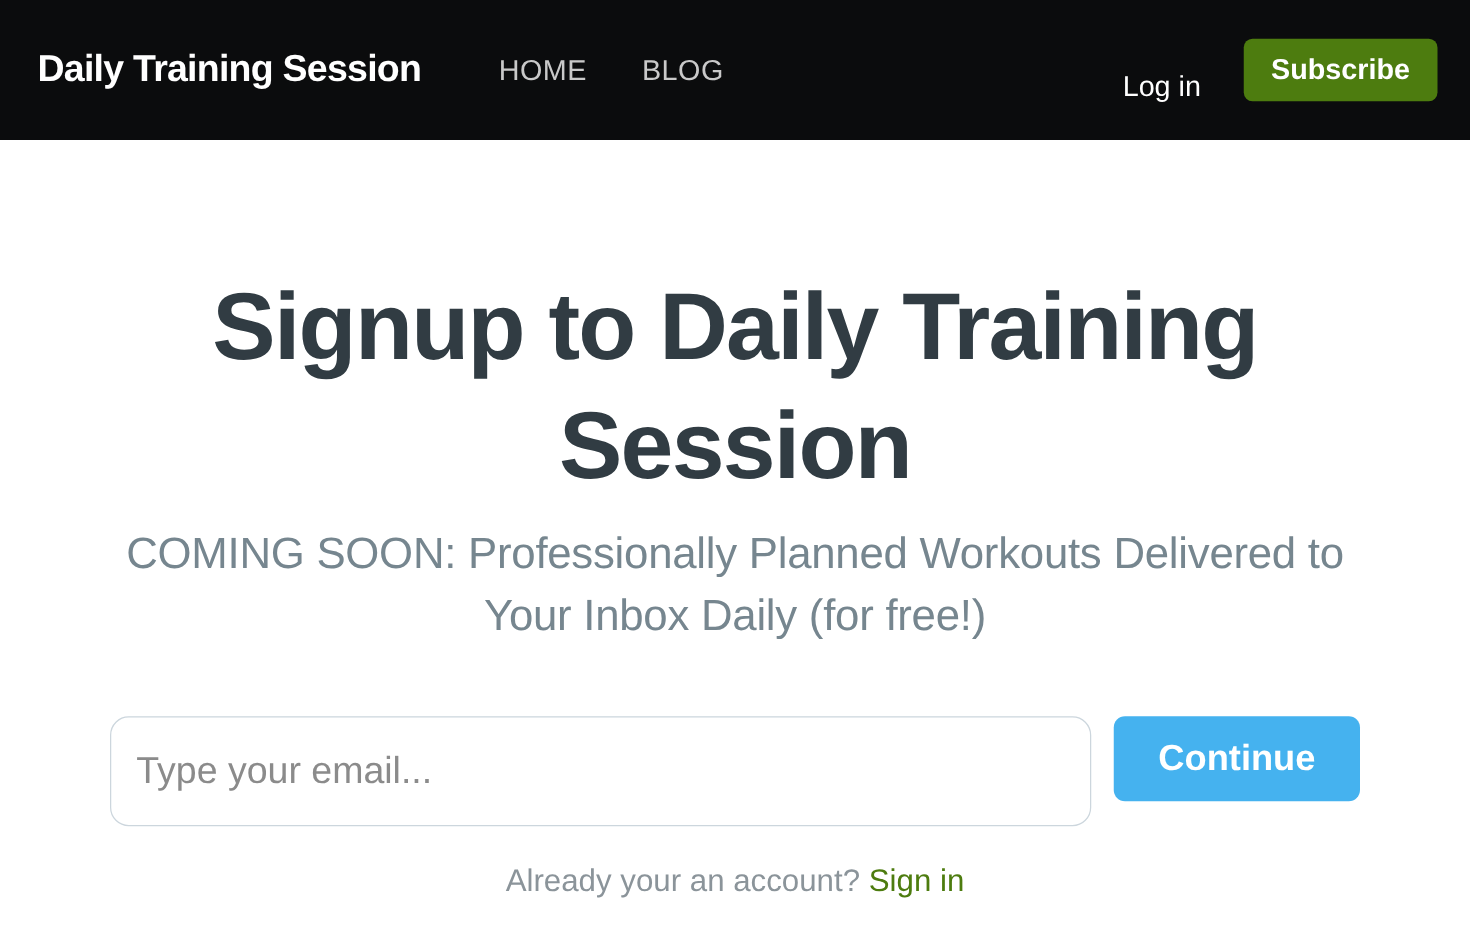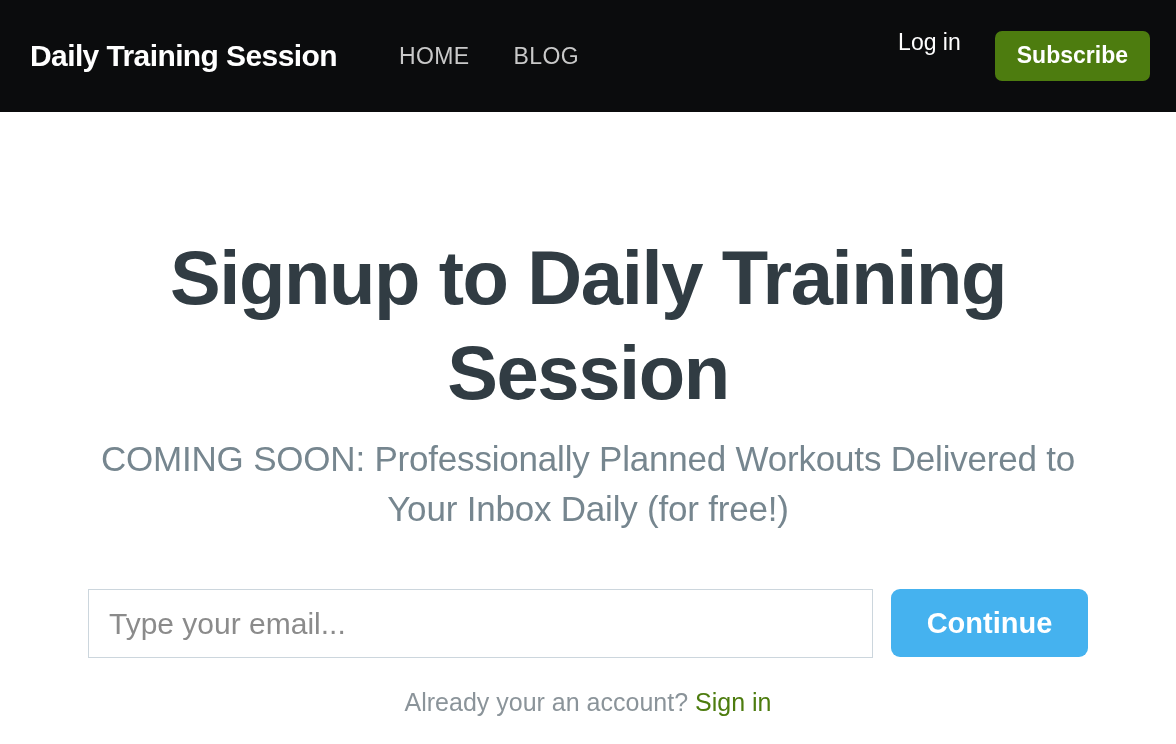--- a/index.html
+++ b/index.html
@@ -42,21 +42,21 @@
     color: #c9c9c9;
     font-size: 23px;
     letter-spacing: 0.4px;
     text-decoration: none;
     white-space: nowrap;
     line-height: 1;
   }
   .header-right {
     margin-left: auto;
     display: flex;
-    align-items: flex-start;
+    align-items: flex-end;
     gap: 34px;
   }
   .login-link {
     color: #ffffff;
     font-size: 23px;
     text-decoration: none;
     white-space: nowrap;
     line-height: 1;
   }
   .subscribe-btn {
@@ -69,21 +69,21 @@
     padding: 13px 22px 14px;
     line-height: 1;
     cursor: pointer;
     font-family: inherit;
     white-space: nowrap;
   }
 
   
   .hero {
     width: 1000px;
-    margin: 16px auto;
+    margin: 0 auto;
     padding-top: 102px;
     text-align: center;
   }
   .hero-title {
     margin: 0;
     color: #313c43;
     font-size: 76px;
     font-weight: bold;
     line-height: 1.25;
     letter-spacing: -1.4px;
@@ -99,24 +99,24 @@
 
   
   .signup-form {
     display: flex;
     align-items: stretch;
     gap: 18px;
     margin-top: 56px;
   }
   .email-input {
     flex: 1 1 auto;
-    height: 69px;
+    height: 88px;
     box-sizing: border-box;
     border: 1px solid #ccd6dd;
-    border-radius: 0;
+    border-radius: 15px;
     background: #ffffff;
     padding: 0 20px;
     font-family: inherit;
     font-size: 30px;
     color: #3c464d;
     outline: none;
   }
   .email-input::placeholder {
     color: #8b8b8b;
     opacity: 1;

